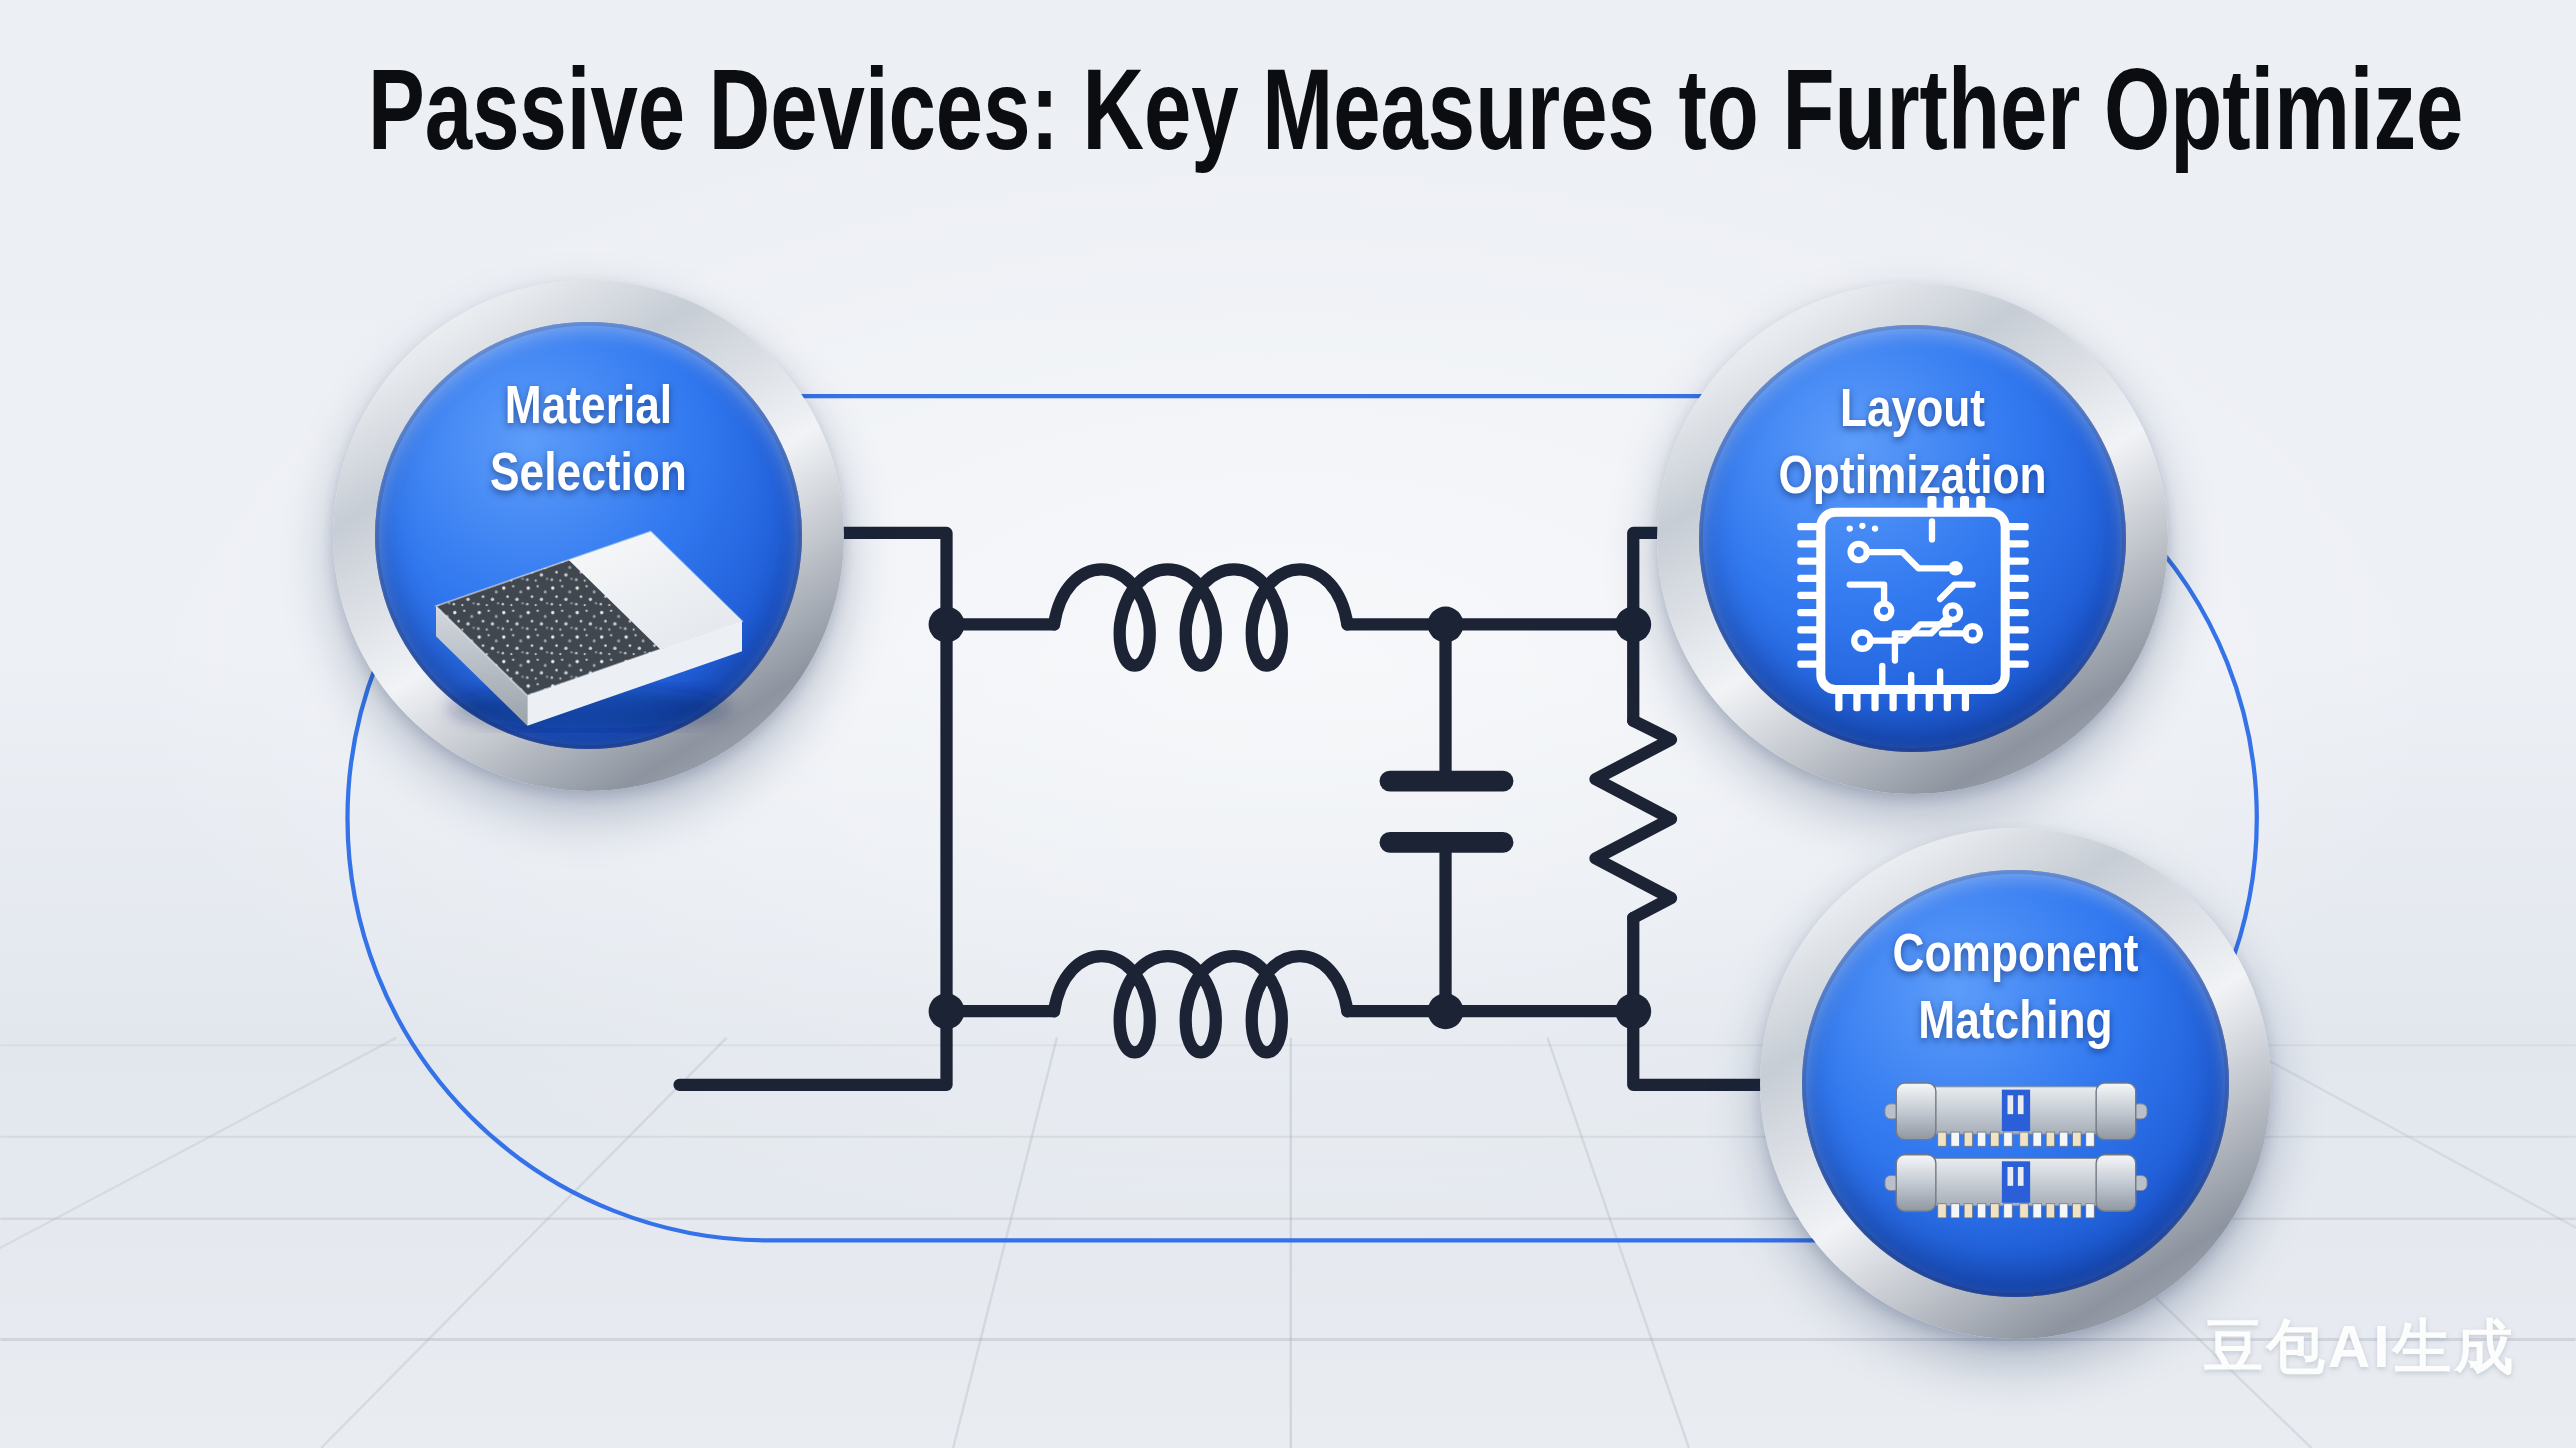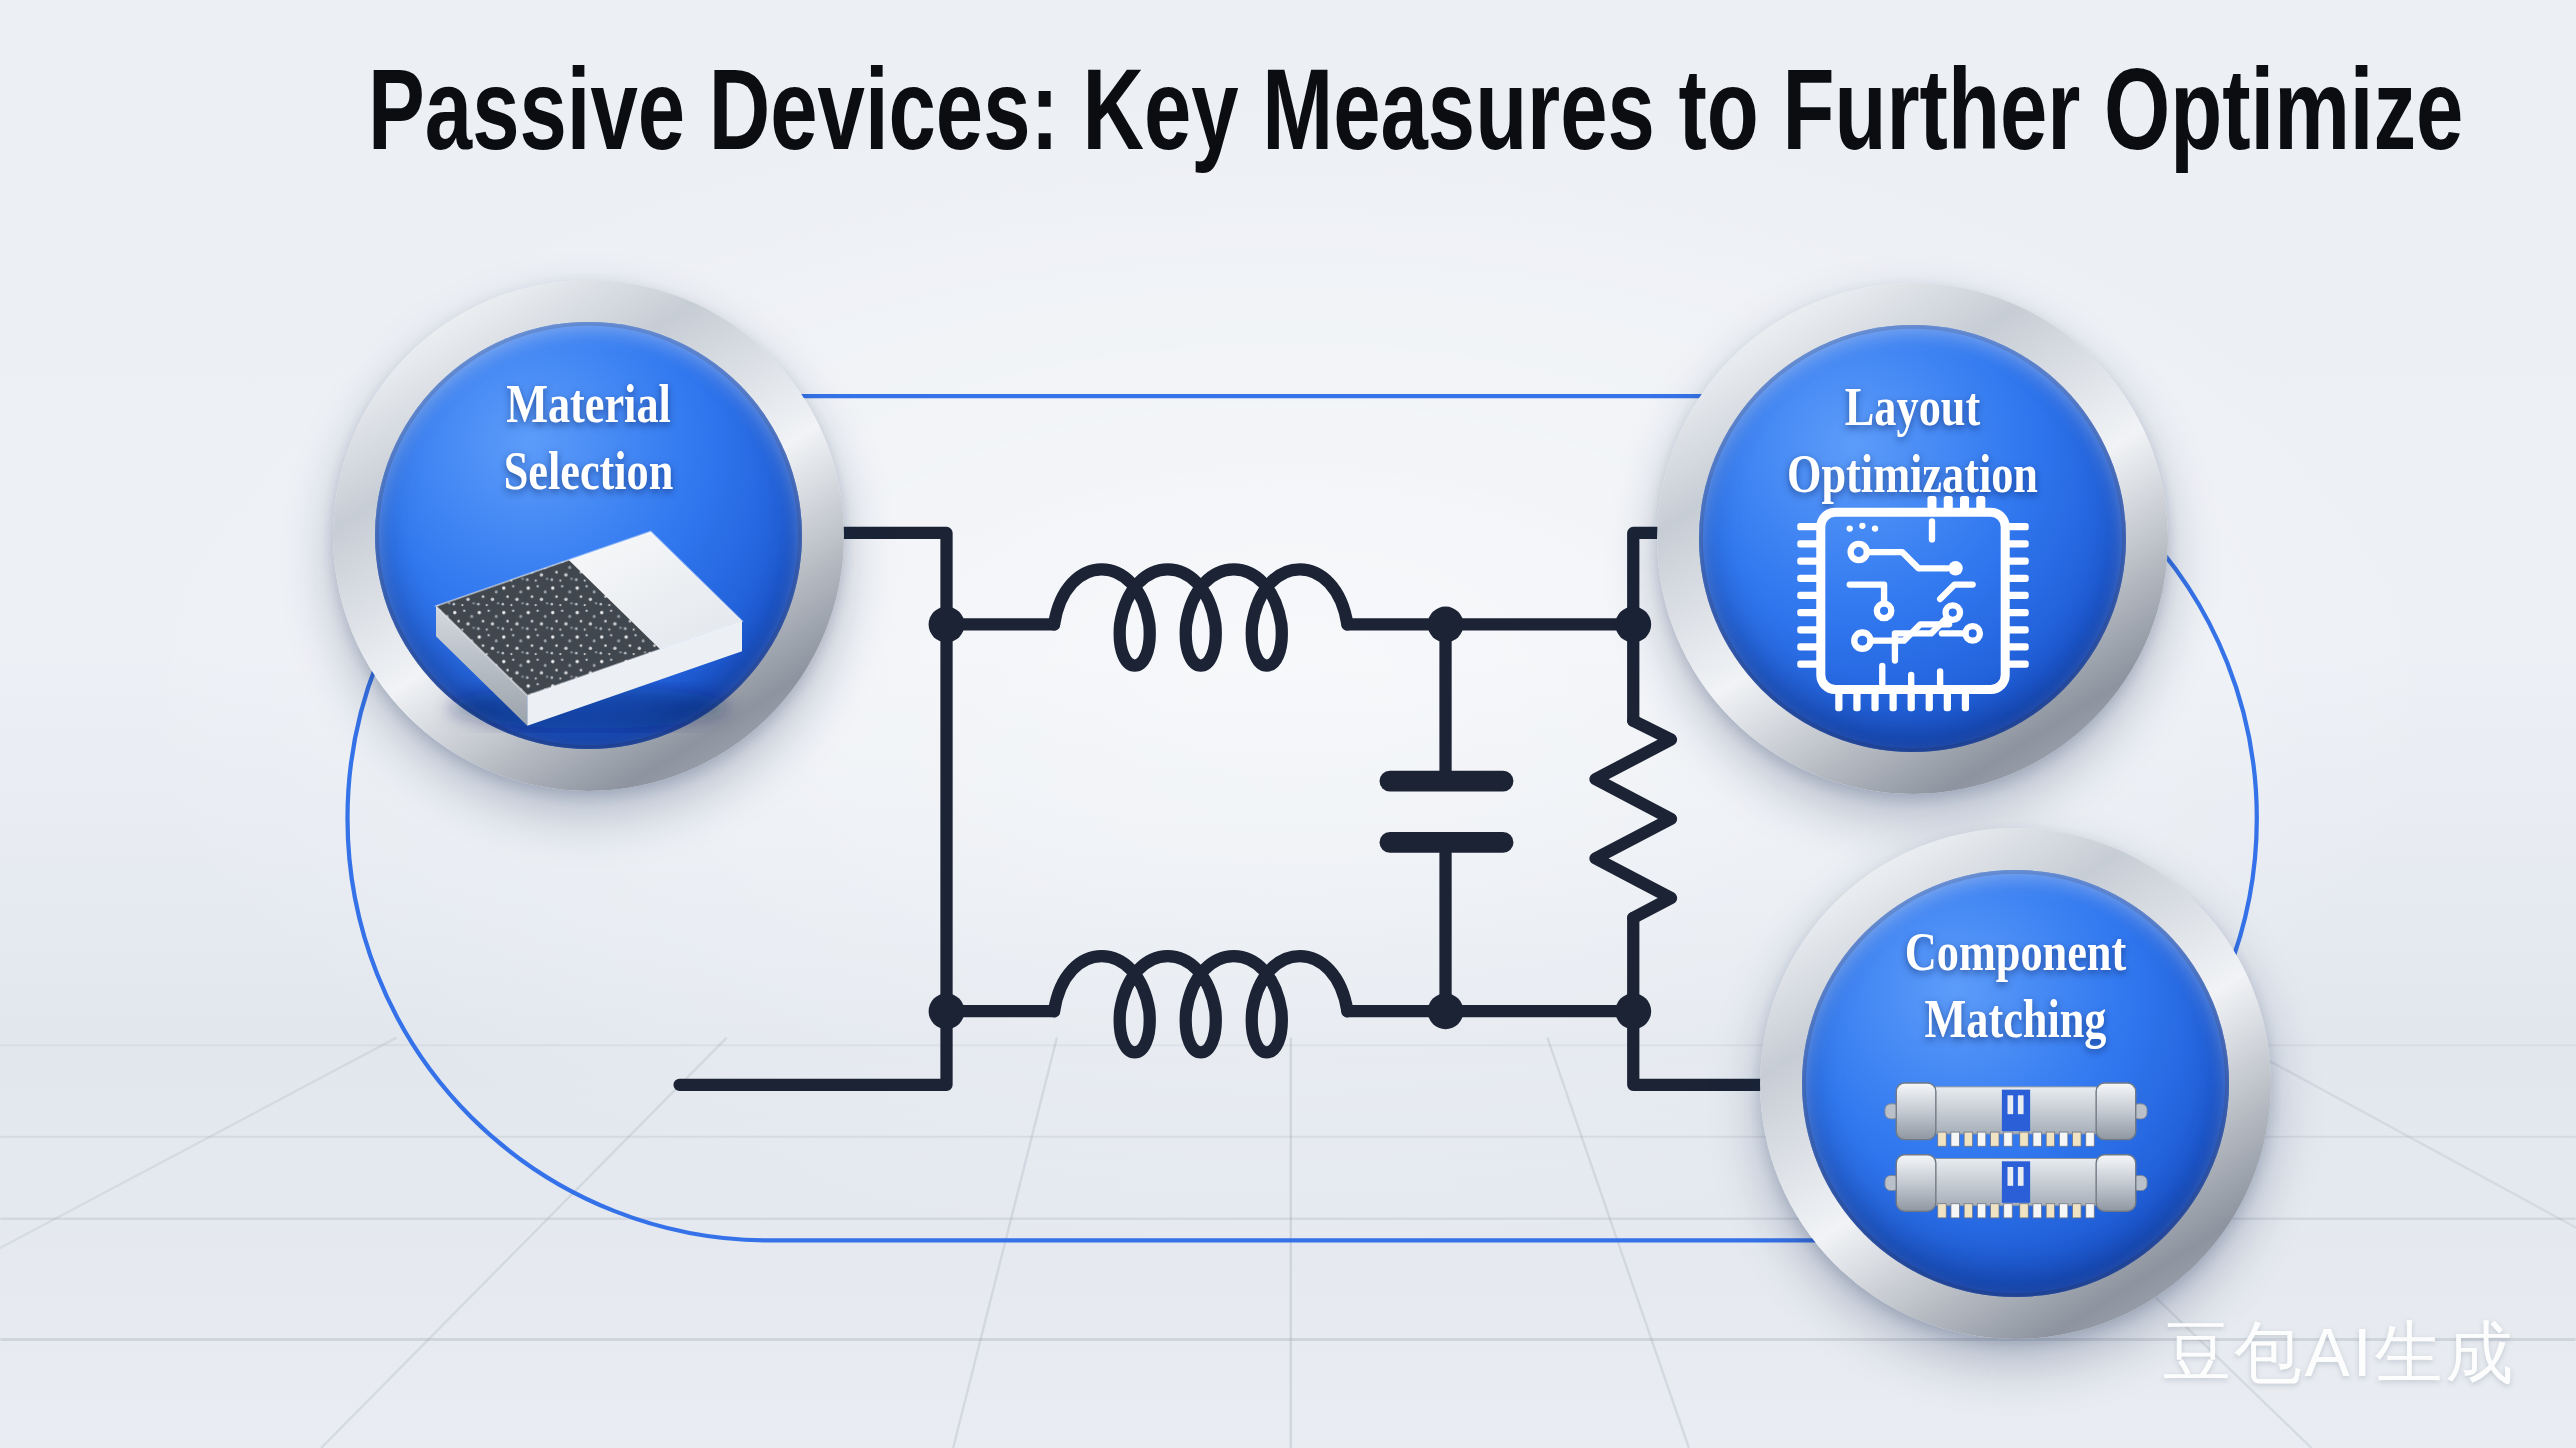--- a/index.html
+++ b/index.html
@@ -15,34 +15,34 @@
   
   #title{
     position:absolute;top:42px;left:0;width:100%;
     text-align:right;color:#0b0d10;font-weight:700;
     font-size:115px;line-height:135px;letter-spacing:0;
   }
   #title .tline{display:inline-block;transform:scaleX(.74);transform-origin:50% 50%;white-space:nowrap;}
   
   .badge{position:absolute;width:511px;height:511px;border-radius:50%;
     background:linear-gradient(148deg,#fcfdfe 6%,#c7cdd5 30%,#f1f3f6 54%,#8d949f 83%,#b9bfc8 100%);
-    box-shadow:0 24.5px 51px rgba(25,45,85,.28),0 5.7px 13.2px rgba(25,45,85,.16);font-family:Liberation Serif, serif;}
+    box-shadow:0 24.5px 51px rgba(25,45,85,.28),0 5.7px 13.2px rgba(25,45,85,.16);}
   .badge-inner{position:absolute;left:42px;top:42px;right:42px;bottom:42px;border-radius:50%;
     background:radial-gradient(circle at 36% 28%, #5c9cf9 0%, #3279f0 40%, #1e5cd6 72%, #1446b5 100%);
     box-shadow:inset 0 7.5px 19px rgba(255,255,255,.38),
                inset 0 -21px 38px rgba(8,25,80,.42),
                inset 0 0 0 3.8px rgba(15,40,110,.32);}
   .badge-label{position:absolute;top:11.5%;left:0;right:0;text-align:center;
     color:#fff;font-weight:700;font-size:54px;line-height:1.23;
     transform:scaleX(.82);transform-origin:50% 0;
     text-shadow:0 2.8px 8.5px rgba(5,25,80,.5);}
   .badge-icon{position:absolute;left:50%;transform:translateX(-50%);}
   
   #watermark{position:absolute;right:60px;top:1308px;
-    color:rgba(255,255,255,.94);font-weight:400;font-size:68px;letter-spacing:2.8px;
+    color:rgba(255,255,255,.94);font-weight:700;font-size:59px;letter-spacing:2.8px;
     text-shadow:0 1.9px 5.7px rgba(150,160,175,.45);}
 </style>
 </head>
 <body>
 
 <div id="stage">
 
   <svg class="abs" style="left:0;top:0" width="2576" height="1448" viewBox="0 0 2730 1535">
 
     <g stroke="#99a2b0" fill="none">

